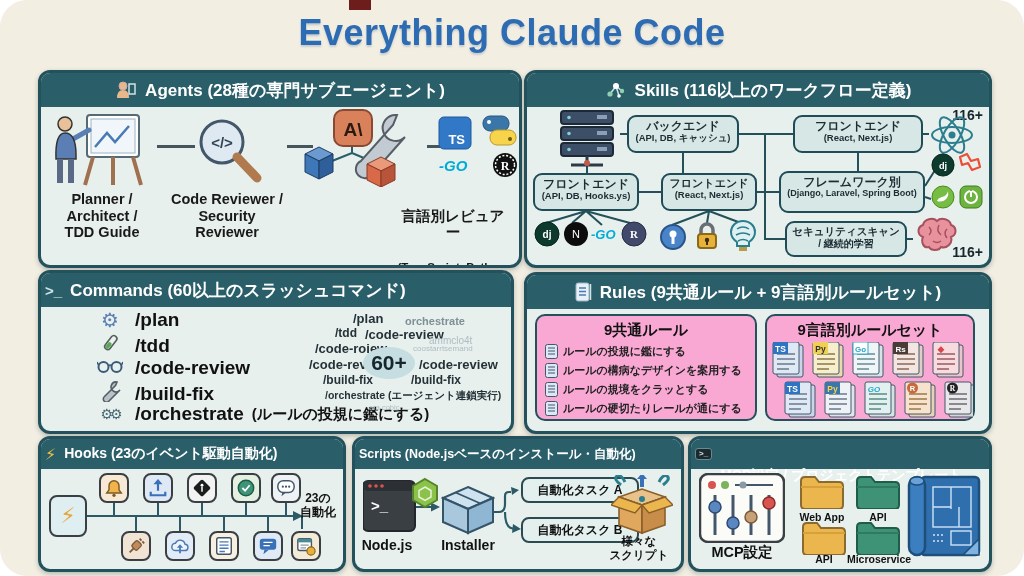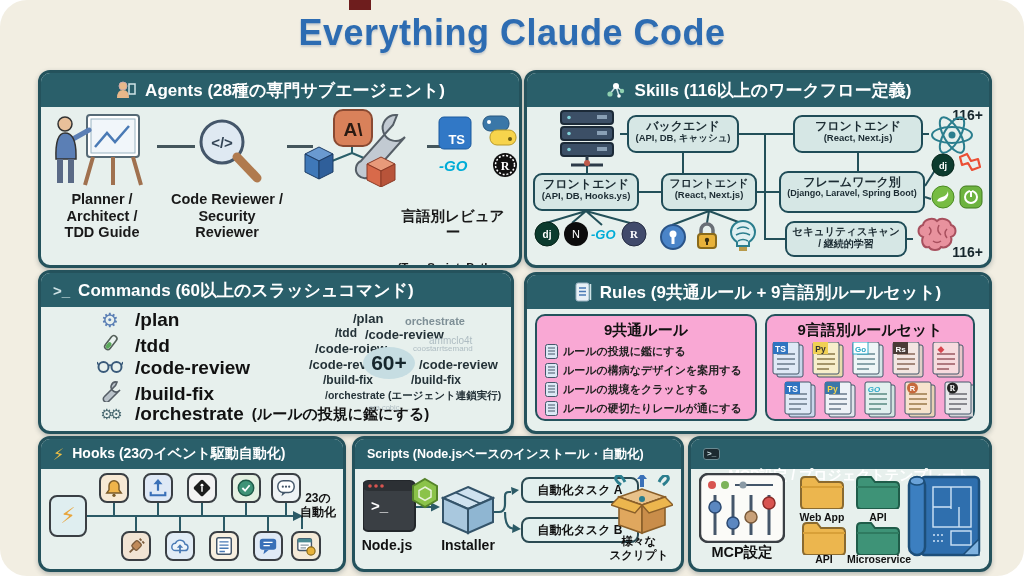--- a/index.html
+++ b/index.html
@@ -5,21 +5,21 @@
   html,body{margin:0;padding:0;}
   #stage{position:relative;width:1024px;height:576px;background:#f2eee2;overflow:hidden;
          font-family:"Liberation Sans","DejaVu Sans",sans-serif;border-radius:27px;}
   .abs{position:absolute;}
   .page-title{position:absolute;top:12px;left:0;right:0;text-align:center;
     font-size:36px;font-weight:bold;color:#2d6cb2;letter-spacing:.5px;
     text-shadow:0 2px 2px rgba(120,140,170,.35);}
   .panel{position:absolute;border:3px solid #24525c;border-radius:12px;background:#e7f0ed;
     box-shadow:0 2px 5px rgba(40,60,70,.30);overflow:hidden;}
   .phead{display:flex;align-items:center;gap:8px;background:#2a5f6a;color:#fff;
-    font-weight:bold;padding:0 12px;box-sizing:border-box;}
+    font-weight:bold;padding:0 4px;box-sizing:border-box;}
   .phead.center{justify-content:center;}
   .phead.h34{height:34px;font-size:17px;}
   .phead.h30{height:30px;font-size:13.5px;}
   .pbody{position:relative;width:100%;}
   .prewrap{white-space:pre-line;}
   
   .agent-label{position:absolute;top:84px;text-align:center;font-weight:bold;color:#191919;
     font-size:14.5px;line-height:1.15;white-space:pre-line;}
   .agent-sub{font-size:11.5px;font-weight:bold;white-space:pre-line;line-height:1.2;}
   .conn{position:absolute;height:3px;background:#44565c;top:38px;}

